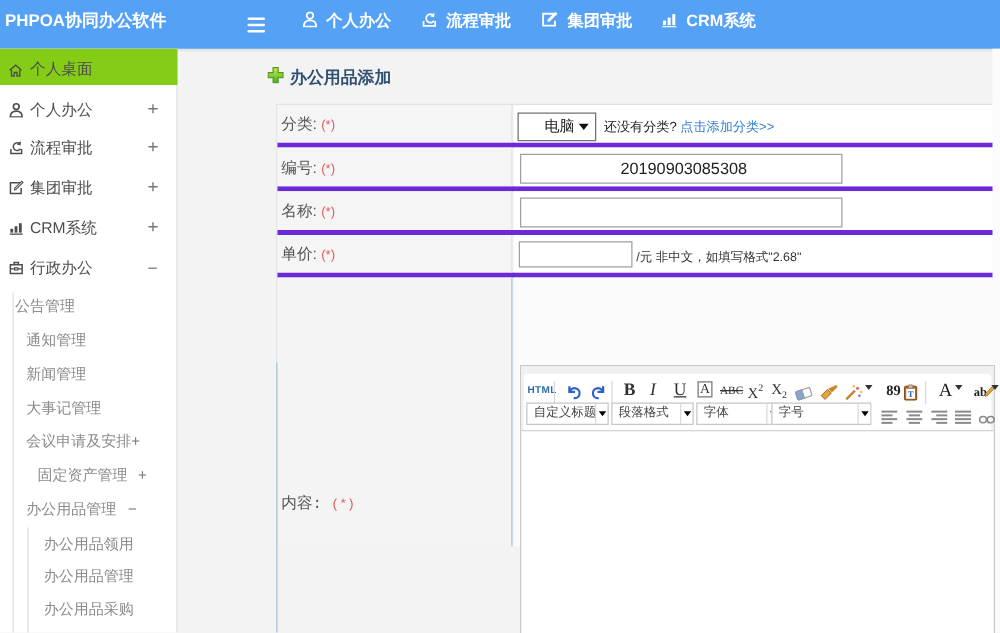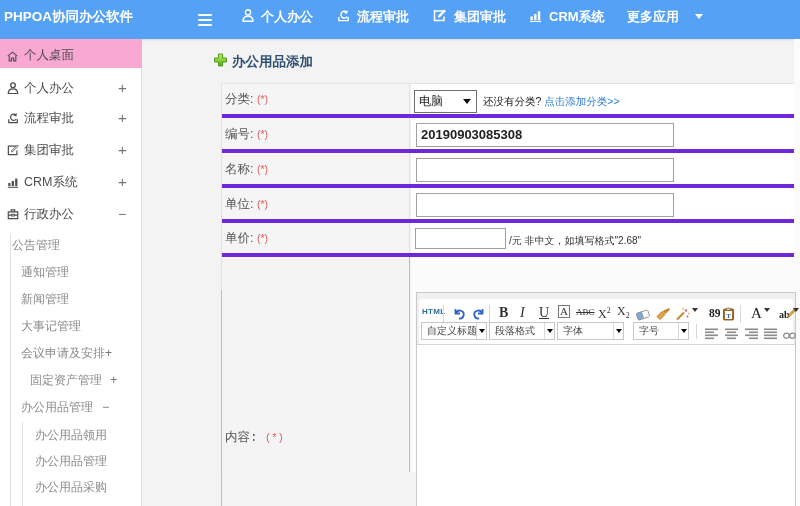--- a/index.html
+++ b/index.html
@@ -13,33 +13,33 @@
 .navitem { position:absolute; top:0; height:39px; color:#fff; font-size:13px; font-weight:bold; line-height:33px; white-space:nowrap; }
 .navitem svg { vertical-align:-1px; margin-right:7px; }
 .caret { display:inline-block; width:0; height:0; border-left:4.5px solid transparent; border-right:4.5px solid transparent; border-top:5.5px solid #fff; margin-left:16px; vertical-align:2px; }
 
 
 #sidebar { position:absolute; left:0; top:39px; width:142px; height:467px; background:#fff; border-right:1px solid #e2e2e2; }
 .srow { position:absolute; left:0; width:142px; height:28px; line-height:28px; font-size:12.5px; color:#4d4d4d; }
 .srow svg { position:absolute; left:7px; top:8px; }
 .srow .txt { position:absolute; left:24px; top:0; }
 .srow .pm { position:absolute; left:118px; top:0; color:#757575; font-size:15px; font-weight:normal; }
-.active { background:#f9a8d4; }
+.active { background:#84cc16; }
 .sub { position:absolute; font-size:12px; color:#8b8b8b; white-space:nowrap; line-height:15px; }
 .vline { position:absolute; width:1px; background:#e0e0e0; }
 
 
 #title { position:absolute; left:232px; top:53px; font-size:13.5px; font-weight:bold; color:#2f5070; }
 #plusicon { position:absolute; left:214px; top:53px; }
 
 
 #ftable { position:absolute; left:221px; top:83px; width:574px; border-top:1px solid #e2e2e2; border-left:1px solid #e2e2e2; }
 .frow { position:relative; width:573px; border-bottom:4px solid #6d28d9; }
 .lcell { position:absolute; left:0; top:0; bottom:0; width:188px; background:#f5f5f6; border-right:1px solid #e2e2e2; }
-.vcell { position:absolute; left:189px; top:0; bottom:0; right:0; background:#fff; }
+.vcell { position:absolute; left:189px; top:0; bottom:0; right:0; background:#fff;text-align:center; }
 .lbl { position:absolute; left:3px; top:50%; margin-top:-7px; font-size:12.5px; line-height:14px; color:#555; white-space:nowrap; }
 .star { color:#e05c5c; font-size:10.5px; }
 .inp { position:absolute; left:5px; top:5px; width:258px; height:24px; border:1px solid #a0a0a0; background:#fff; font-size:13px; color:#222; line-height:22px; padding-left:4px; font-family:"Liberation Sans",sans-serif; }
 
 
 #row7 .lcell { border-right:1px solid #a9c4d6; }
 #row7borderL { position:absolute; left:221px; top:290px; width:1px; height:216px; background:#a9c4d6; }
 
 
 .sel { position:absolute; left:3px; top:6px; width:63px; height:23px; border:1px solid #707070; background:#fff; font-size:12px; color:#222; line-height:21px; padding-left:4px; }
@@ -88,21 +88,20 @@
       </svg>集团审批</div>
 
   <div class="navitem" style="left:529px;">
     <svg width="13" height="13" viewBox="0 0 14 14">
         <rect x="1.5" y="8" width="2.6" height="4" fill="#fff"></rect>
         <rect x="5.5" y="5.5" width="2.6" height="6.5" fill="#fff"></rect>
         <rect x="9.5" y="2.5" width="2.6" height="9.5" fill="#fff"></rect>
         <rect x="1" y="12.8" width="12" height="1.2" fill="#fff"></rect>
       </svg>CRM系统</div>
 
-  <div class="navitem" style="left:627px;">更多应用<span class="caret"></span></div>
 </div>
 
 <div style="position:absolute; left:0; top:39px; width:800px; height:3px; background:linear-gradient(rgba(80,90,100,0.13), rgba(80,90,100,0));"></div>
 <div id="sidebar"></div>
 
 <div class="srow active" style="top:39px; height:29px; line-height:32px;">
   <svg style="top:12px;" width="11" height="11" viewBox="0 0 15 14">
       <path d="M1 6.5 L7.5 1 L14 6.5" fill="none" stroke="#4d4d4d" stroke-width="1.5"></path>
       <path d="M3 6 L3 13 L6 13 L6 9 L9 9 L9 13 L12 13 L12 6" fill="none" stroke="#4d4d4d" stroke-width="1.5"></path>
     </svg>
@@ -189,43 +188,35 @@
     <div class="vcell" style="background:none;">
       <div class="sel">电脑<span class="arr"></span></div>
       <div style="position:absolute; left:72px; top:11px; font-size:10.5px; color:#222; white-space:nowrap;">还没有分类? <a style="color:#2e7cd0; text-decoration:none;">点击添加分类&gt;&gt;</a></div>
     </div>
   </div>
 
   <div class="frow" style="height:35px;">
     <div class="lcell"></div>
       <div class="vcell"></div>
     <div class="lbl">编号: <span class="star">(*)</span></div>
-    <div class="vcell" style="background:none;font-weight:bold;">
+    <div class="vcell" style="background:none;">
         <div class="inp">20190903085308</div>
       </div>
   </div>
 
   <div class="frow" style="height:35px;">
     <div class="lcell"></div>
       <div class="vcell"></div>
     <div class="lbl">名称: <span class="star">(*)</span></div>
     <div class="vcell" style="background:none;">
         <div class="inp"></div>
       </div>
   </div>
 
 
-  <div class="frow" style="height:35px;">
-    <div class="lcell"></div>
-      <div class="vcell"></div>
-    <div class="lbl">单位: <span class="star">(*)</span></div>
-    <div class="vcell" style="background:none;">
-        <div class="inp"></div>
-      </div>
-  </div>
 
   <div class="frow" style="height:34px;">
     <div class="lcell"></div>
       <div class="vcell"></div>
     <div class="lbl">单价: <span class="star">(*)</span></div>
     <div class="vcell" style="background:none;">
       <div class="inp" style="width:91px; height:21px; top:5px; left:4px;"></div>
       <div style="position:absolute; left:98px; top:11px; font-size:10px; color:#333; white-space:nowrap;">/元 非中文，如填写格式"2.68"</div>
     </div>
   </div>
@@ -310,21 +301,21 @@
     <div class="ddl" style="left:72px; width:66px;">
         <span class="dtext">段落格式</span>
         <span class="dbar"></span>
         <span class="darr"></span>
       </div>
     <div class="ddl" style="left:140px; width:67px;">
         <span class="dtext">字体</span>
         <span class="dbar"></span>
         <span class="darr"></span>
       </div>
-    <div class="ddl" style="left:216px; width:56px;">
+    <div class="ddl" style="left:200px; width:80px;">
         <span class="dtext">字号</span>
         <span class="dbar"></span>
         <span class="darr"></span>
       </div>
     <div class="tsep" style="left:279px; top:31px; height:15px;"></div>
 
     <svg class="tbtn" style="left:288px; top:31px;" width="13" height="11" viewBox="0 0 13 11">
         <g fill="#8a8a8a">
           <rect x="0" y="0" width="13" height="1.6"></rect>
           <rect x="0" y="3" width="9" height="1.6"></rect>

